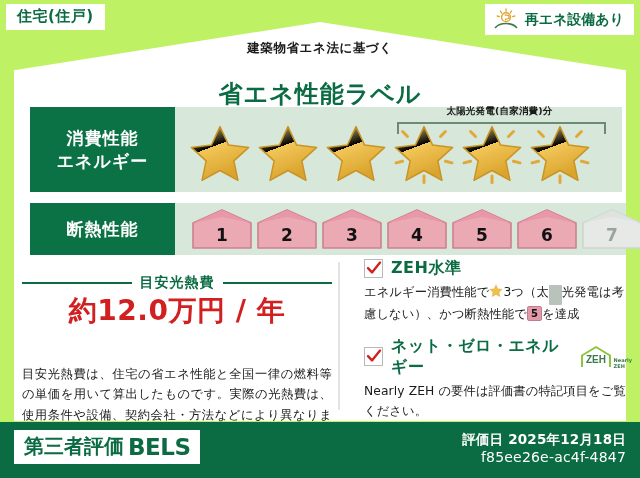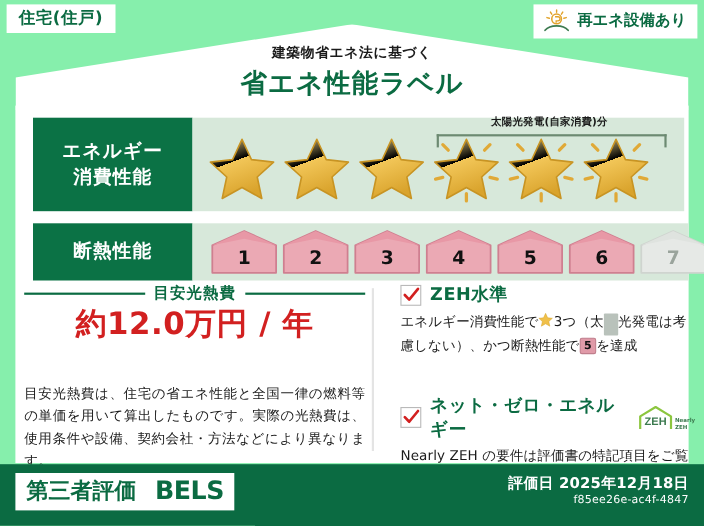--- a/index.html
+++ b/index.html
@@ -3,21 +3,21 @@
 <meta charset="utf-8">
 <style>
   html,body{margin:0;padding:0;}
   body{
     width:640px;height:478px;overflow:hidden;
     font-family:"DejaVu Sans","Liberation Sans",sans-serif;
     background:#0b6b42;
   }
   #label{
     position:relative;width:640px;height:478px;
-    background:#86efac;
+    background:#bef264;
   }
   
   .roof{
     position:absolute;left:14px;top:22px;width:612px;height:78px;
     background:#fff;
     clip-path:polygon(50% 0%, 100% 62%, 100% 100%, 0% 100%, 0% 62%);
   }
   .body-white{
     position:absolute;left:14px;top:96px;width:612px;height:325px;background:#fff;
   }
@@ -39,21 +39,21 @@
     z-index:6;
     margin-left:48px;
   }
   .sun-icon{width:26px;height:22px;display:block;}
   
   .title-wrap{
     position:absolute;left:0;top:40px;width:640px;text-align:center;z-index:5;
   }
   .title-sub{
     font-size:12.5px;font-weight:bold;color:#1a1a1a;letter-spacing:.6px;
-    margin-bottom:3px;
+    margin-bottom:21px;
   }
   .title-main{
     font-size:24px;font-weight:bold;color:#0b6b42;letter-spacing:1px;
   }
   
   .row{
     position:absolute;left:30px;display:flex;align-items:stretch;
   }
   .row-label{
     background:#0b7245;color:#fff;
@@ -84,21 +84,21 @@
   
   .houses{display:flex;align-items:center;gap:3px;}
   .house{position:relative;width:62px;height:42px;}
   .house svg{display:block;width:62px;height:42px;}
   .house span{
     position:absolute;left:0;right:0;bottom:5px;text-align:center;
     font-size:17px;font-weight:bold;color:#111;
   }
   .house.off span{color:#9aa49c;}
   
-  .col-left{position:absolute;left:22px;top:258px;width:310px;}
+  .col-left{position:absolute;left:22px;top:274px;width:310px;}
   .col-right{position:absolute;left:364px;top:258px;width:268px;}
   .divider-v{
     position:absolute;left:338px;top:262px;width:2px;height:148px;background:#e4e4e4;
   }
   .cost-head{
     display:flex;align-items:center;gap:8px;justify-content:center;
     color:#0b6b42;font-size:14px;font-weight:bold;letter-spacing:1px;
   }
   .cost-head .ln{flex:1;height:2px;background:#0b6b42;}
   .cost-value{
@@ -129,42 +129,42 @@
     color:#111;font-size:10px;font-weight:bold;
     padding:0 3px;border-radius:2px;vertical-align:1px;line-height:13px;
   }
   .blur-char{
     display:inline-block;background:#b9c2bb;color:transparent;width:13px;
     vertical-align:-2px;border-radius:1px;
   }
   .zeh-logo{display:inline-flex;align-items:flex-end;gap:1px;vertical-align:-6px;}
   .zeh-logo svg{width:34px;height:24px;display:block;}
   .zeh-sub{font-size:5px;color:#3c7a4f;line-height:1.05;font-weight:bold;}
-  .block2{margin-top:34px;}
+  .block2{margin-top:11px;}
   
   .footer{
     position:absolute;left:0;bottom:0;width:640px;height:56px;background:#0b6b42;
   }
   .bels-box{
     position:absolute;left:14px;top:8px;background:#fff;
-    padding:3px 10px 4px 10px;display:flex;align-items:center;gap:17px;
+    padding:3px 10px 4px 10px;display:flex;align-items:center;gap:4px;
   }
   .bels-jp{font-size:20px;font-weight:bold;color:#0b6b42;letter-spacing:0px;}
   .bels-en{font-size:23px;font-weight:bold;color:#0b6b42;letter-spacing:-.5px;}
   .bldg-name{
     position:absolute;left:218px;top:16px;color:#fff;
     font-size:13px;letter-spacing:1px;
   }
   .eval-date{
     position:absolute;right:14px;top:9px;color:#fff;
     font-size:13.5px;font-weight:bold;text-align:right;letter-spacing:.2px;
   }
   .eval-id{
     position:absolute;right:14px;top:27px;color:#fff;
-    font-size:10px;text-align:right;letter-spacing:.2px;
+    font-size:14px;text-align:right;letter-spacing:.2px;
   }
 </style>
 </head>
 <body>
 
 <div id="label">
 
   <div class="roof"></div>
   <div class="body-white"></div>
 
@@ -189,22 +189,22 @@
   </div>
 
   <div class="title-wrap">
     <div class="title-sub">建築物省エネ法に基づく</div>
     <div class="title-main">省エネ性能ラベル</div>
   </div>
 
   <div class="row" id="row-energy">
     <div class="row-label">
       <div>
+        <div>消費性能</div>
         <div>エネルギー</div>
-        <div>消費性能</div>
       </div>
     </div>
     <div class="row-value">
       <div class="solar-caption">太陽光発電(自家消費)分</div>
       <div class="solar-bracket"></div>
       <div class="stars" id="stars">
           <svg viewBox="0 0 40 38" class="star">
             <defs>
               <linearGradient id="g0" x1="0" y1="0" x2="0.4" y2="1">
                 <stop offset="0%" stop-color="#fbe08c"></stop>

